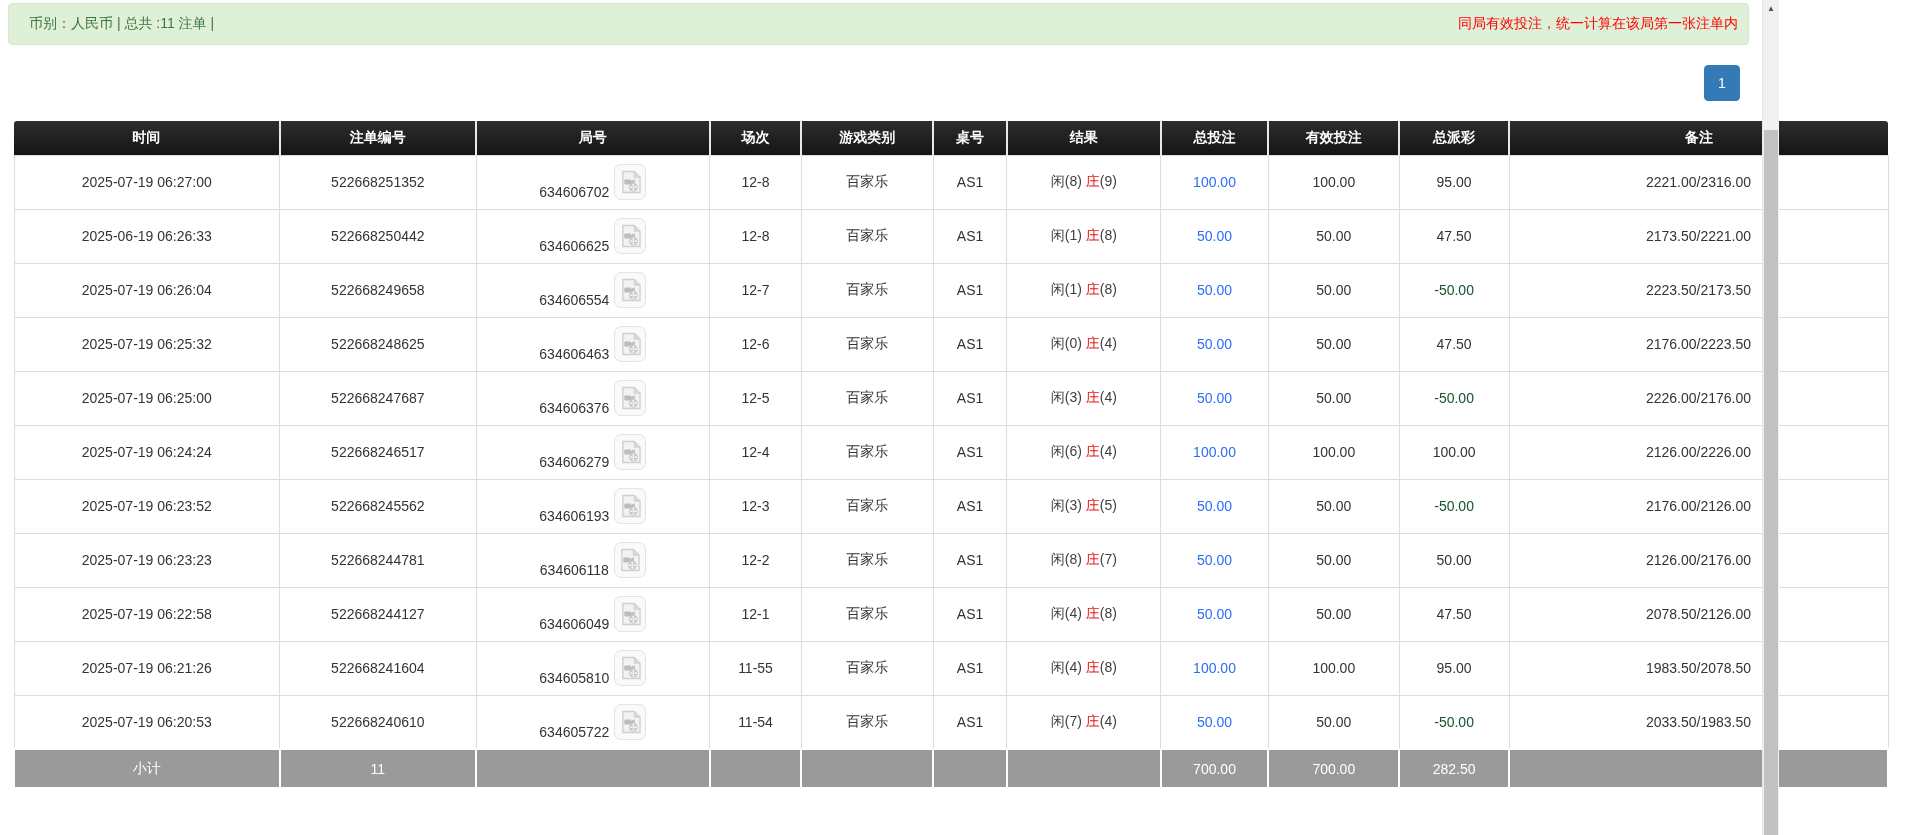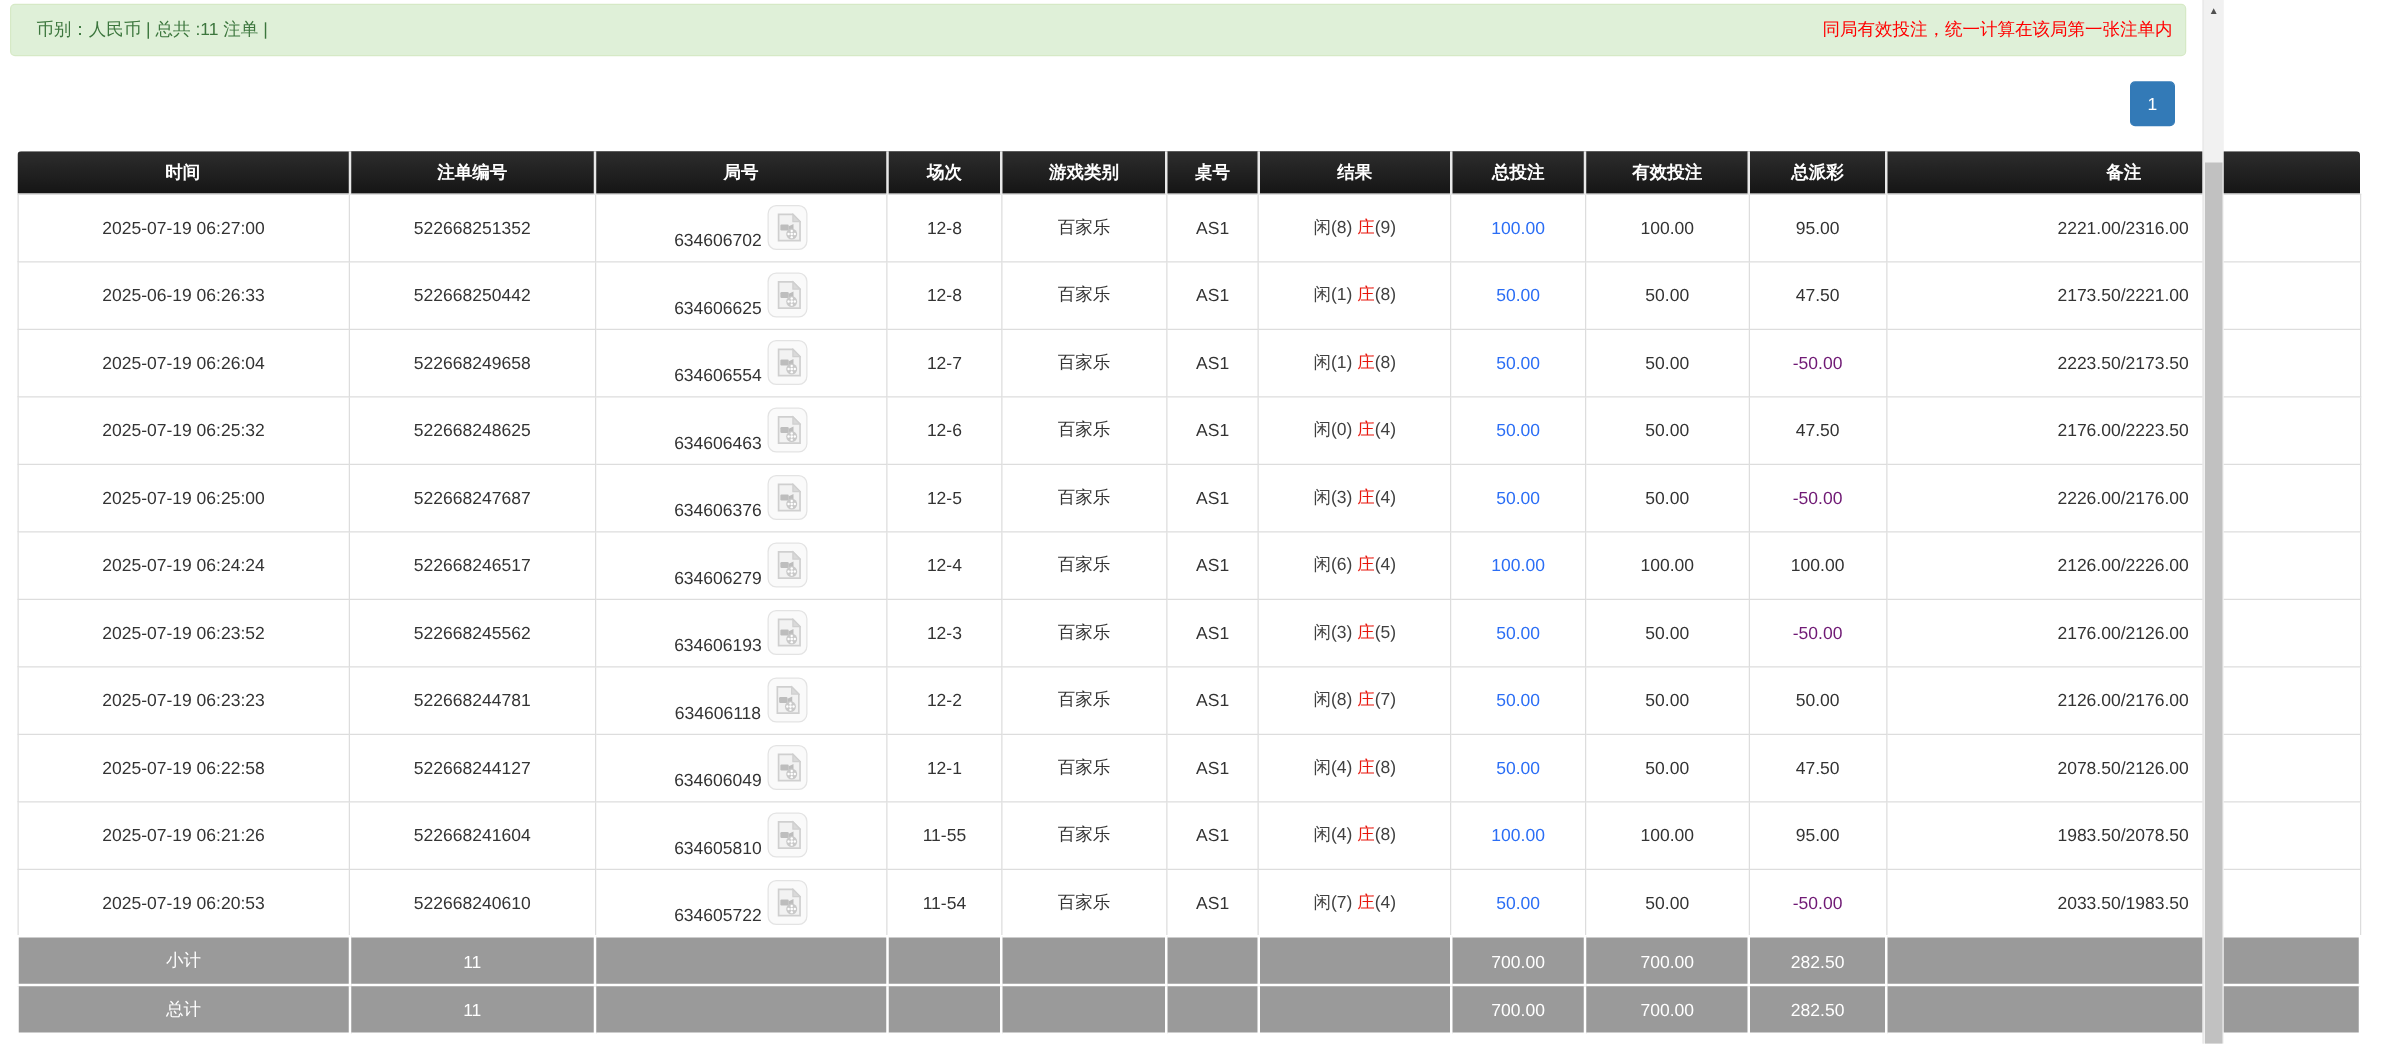--- a/index.html
+++ b/index.html
@@ -84,21 +84,21 @@
     justify-content: center;
     width: 32px; height: 36px;
     background: #fafafa;
     border: 1px solid #e3e3e3;
     border-radius: 7px;
     cursor: pointer;
   }
   .bet-link { color: #2b6ef5; text-decoration: none; cursor: pointer; }
   .res-blue { color: #404040; }
   .res-red { color: #e8160c; }
-  .neg { color: #701a75; }
+  .neg { color: #14532d; }
 
   tfoot td {
     background: #9a9a9a;
     color: #ffffff;
     font-weight: normal;
     border: 2px solid #ffffff;
     height: 39px;
     text-align: center;
     vertical-align: middle;
     font-size: 14px;
@@ -573,33 +573,20 @@
             <td></td>
             <td></td>
             <td></td>
             <td></td>
             <td></td>
             <td>700.00</td>
             <td>700.00</td>
             <td>282.50</td>
             <td></td>
           </tr>
-          <tr>
-            <td>总计</td>
-            <td>11</td>
-            <td></td>
-            <td></td>
-            <td></td>
-            <td></td>
-            <td></td>
-            <td>700.00</td>
-            <td>700.00</td>
-            <td>282.50</td>
-            <td></td>
-          </tr>
         </tfoot>
     </table>
   </div>
 
   <div class="scrollbar">
     <div class="sb-arrow">▲</div>
     <div class="sb-thumb"></div>
   </div>
 </div>
 

